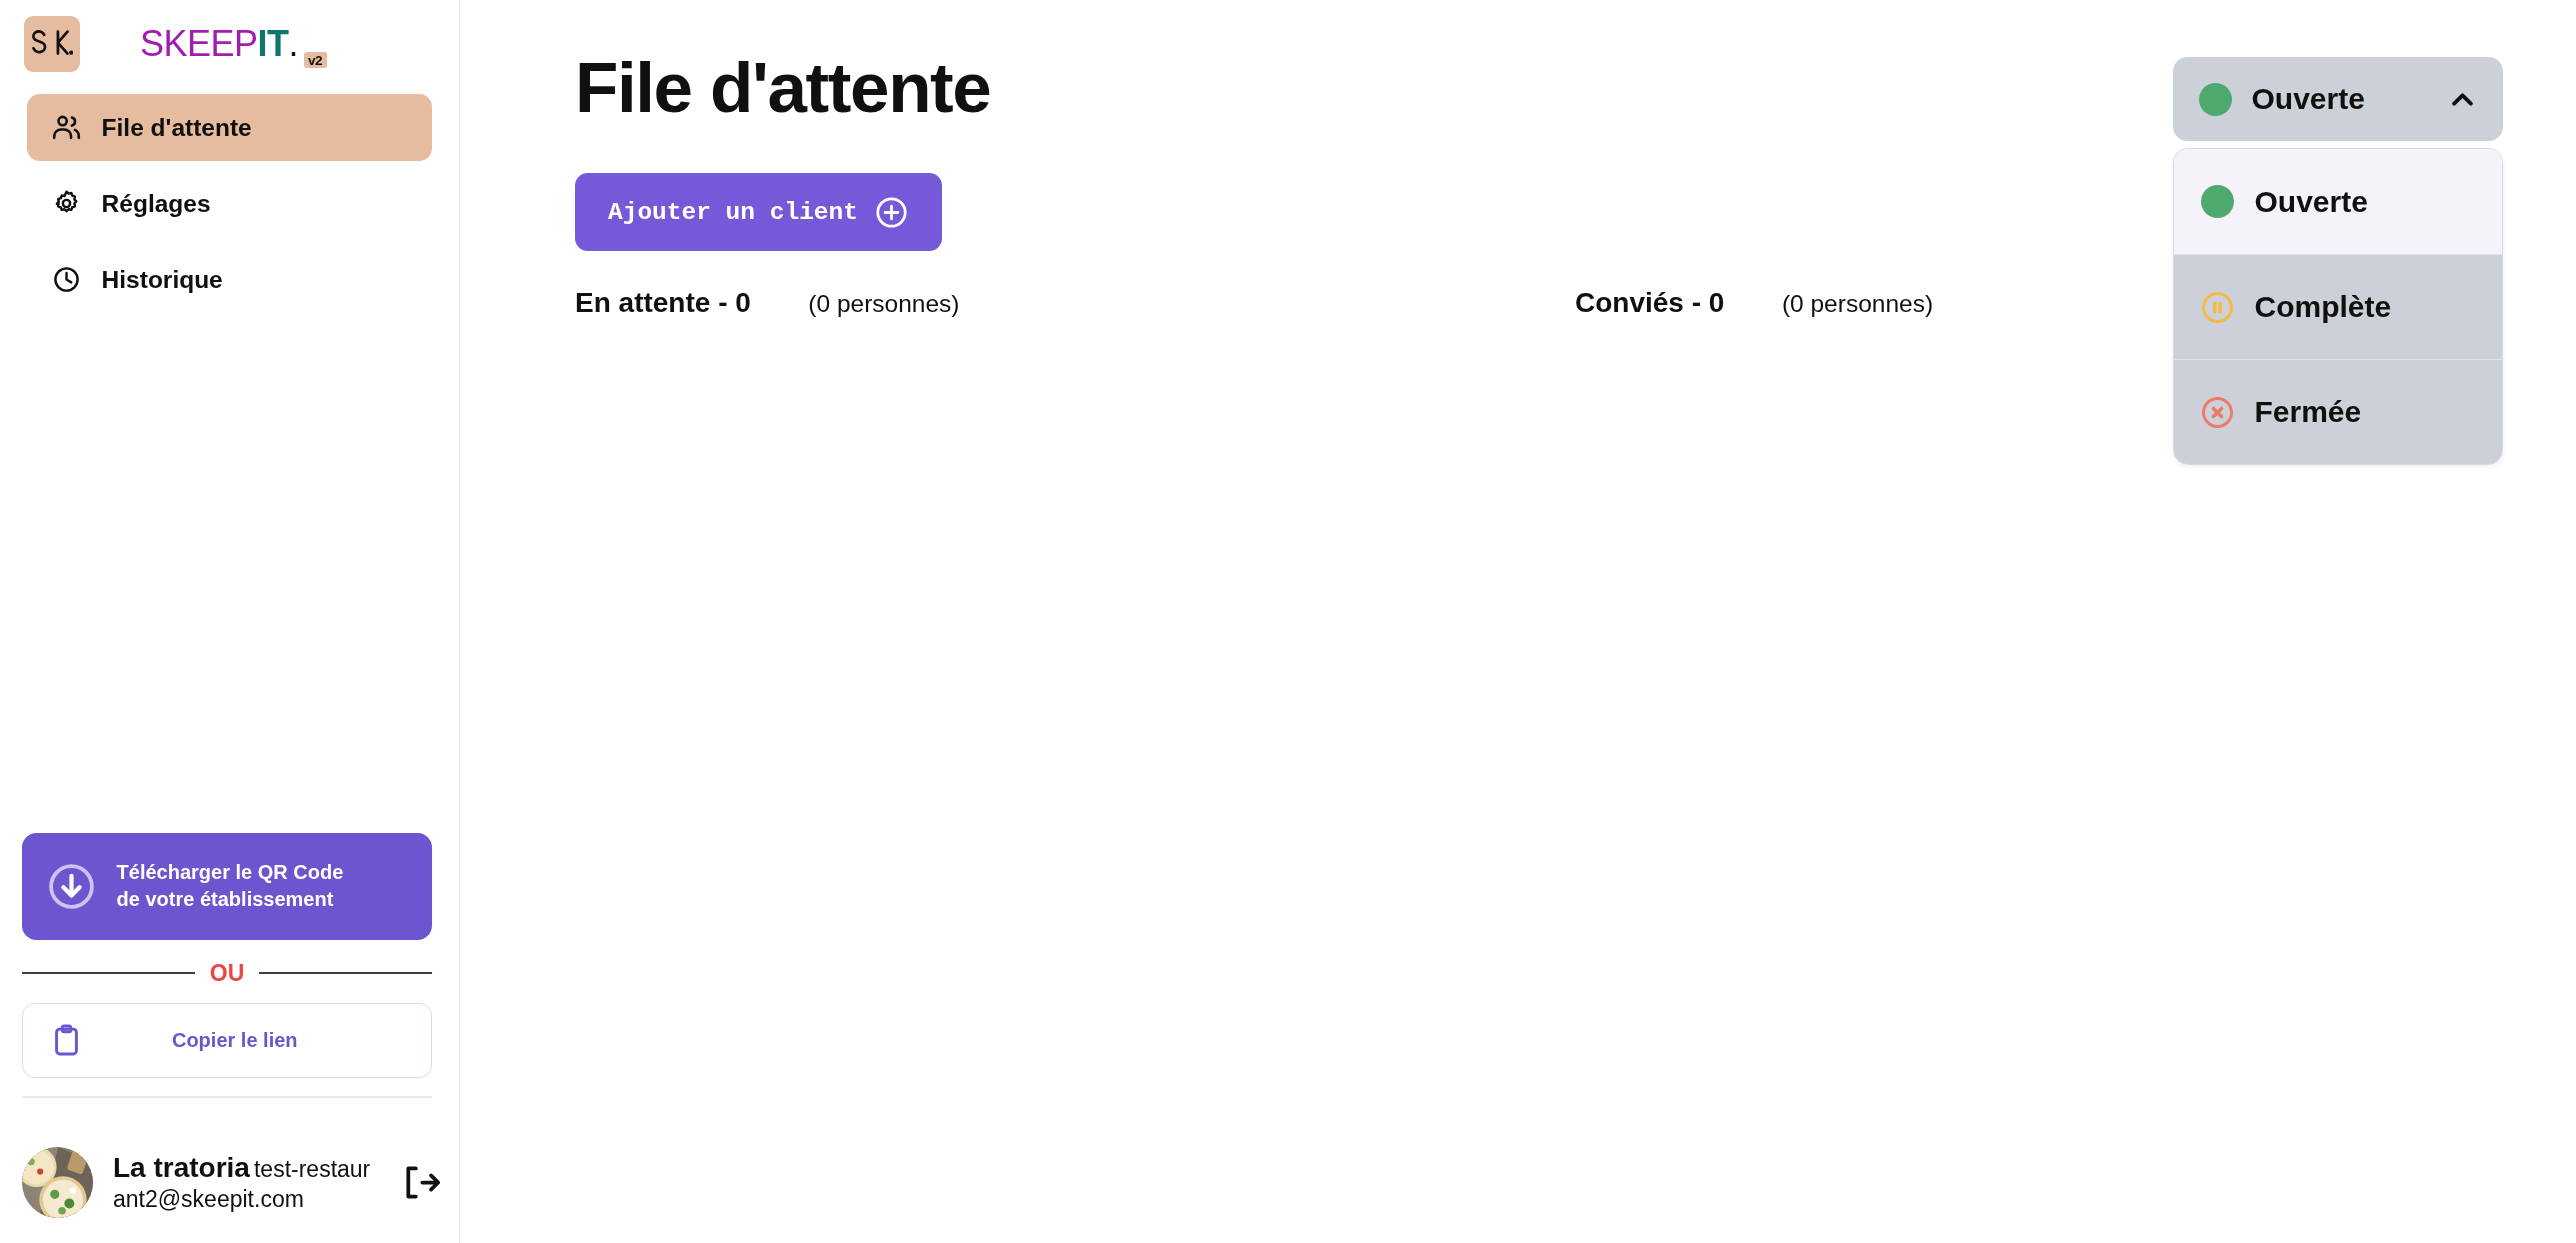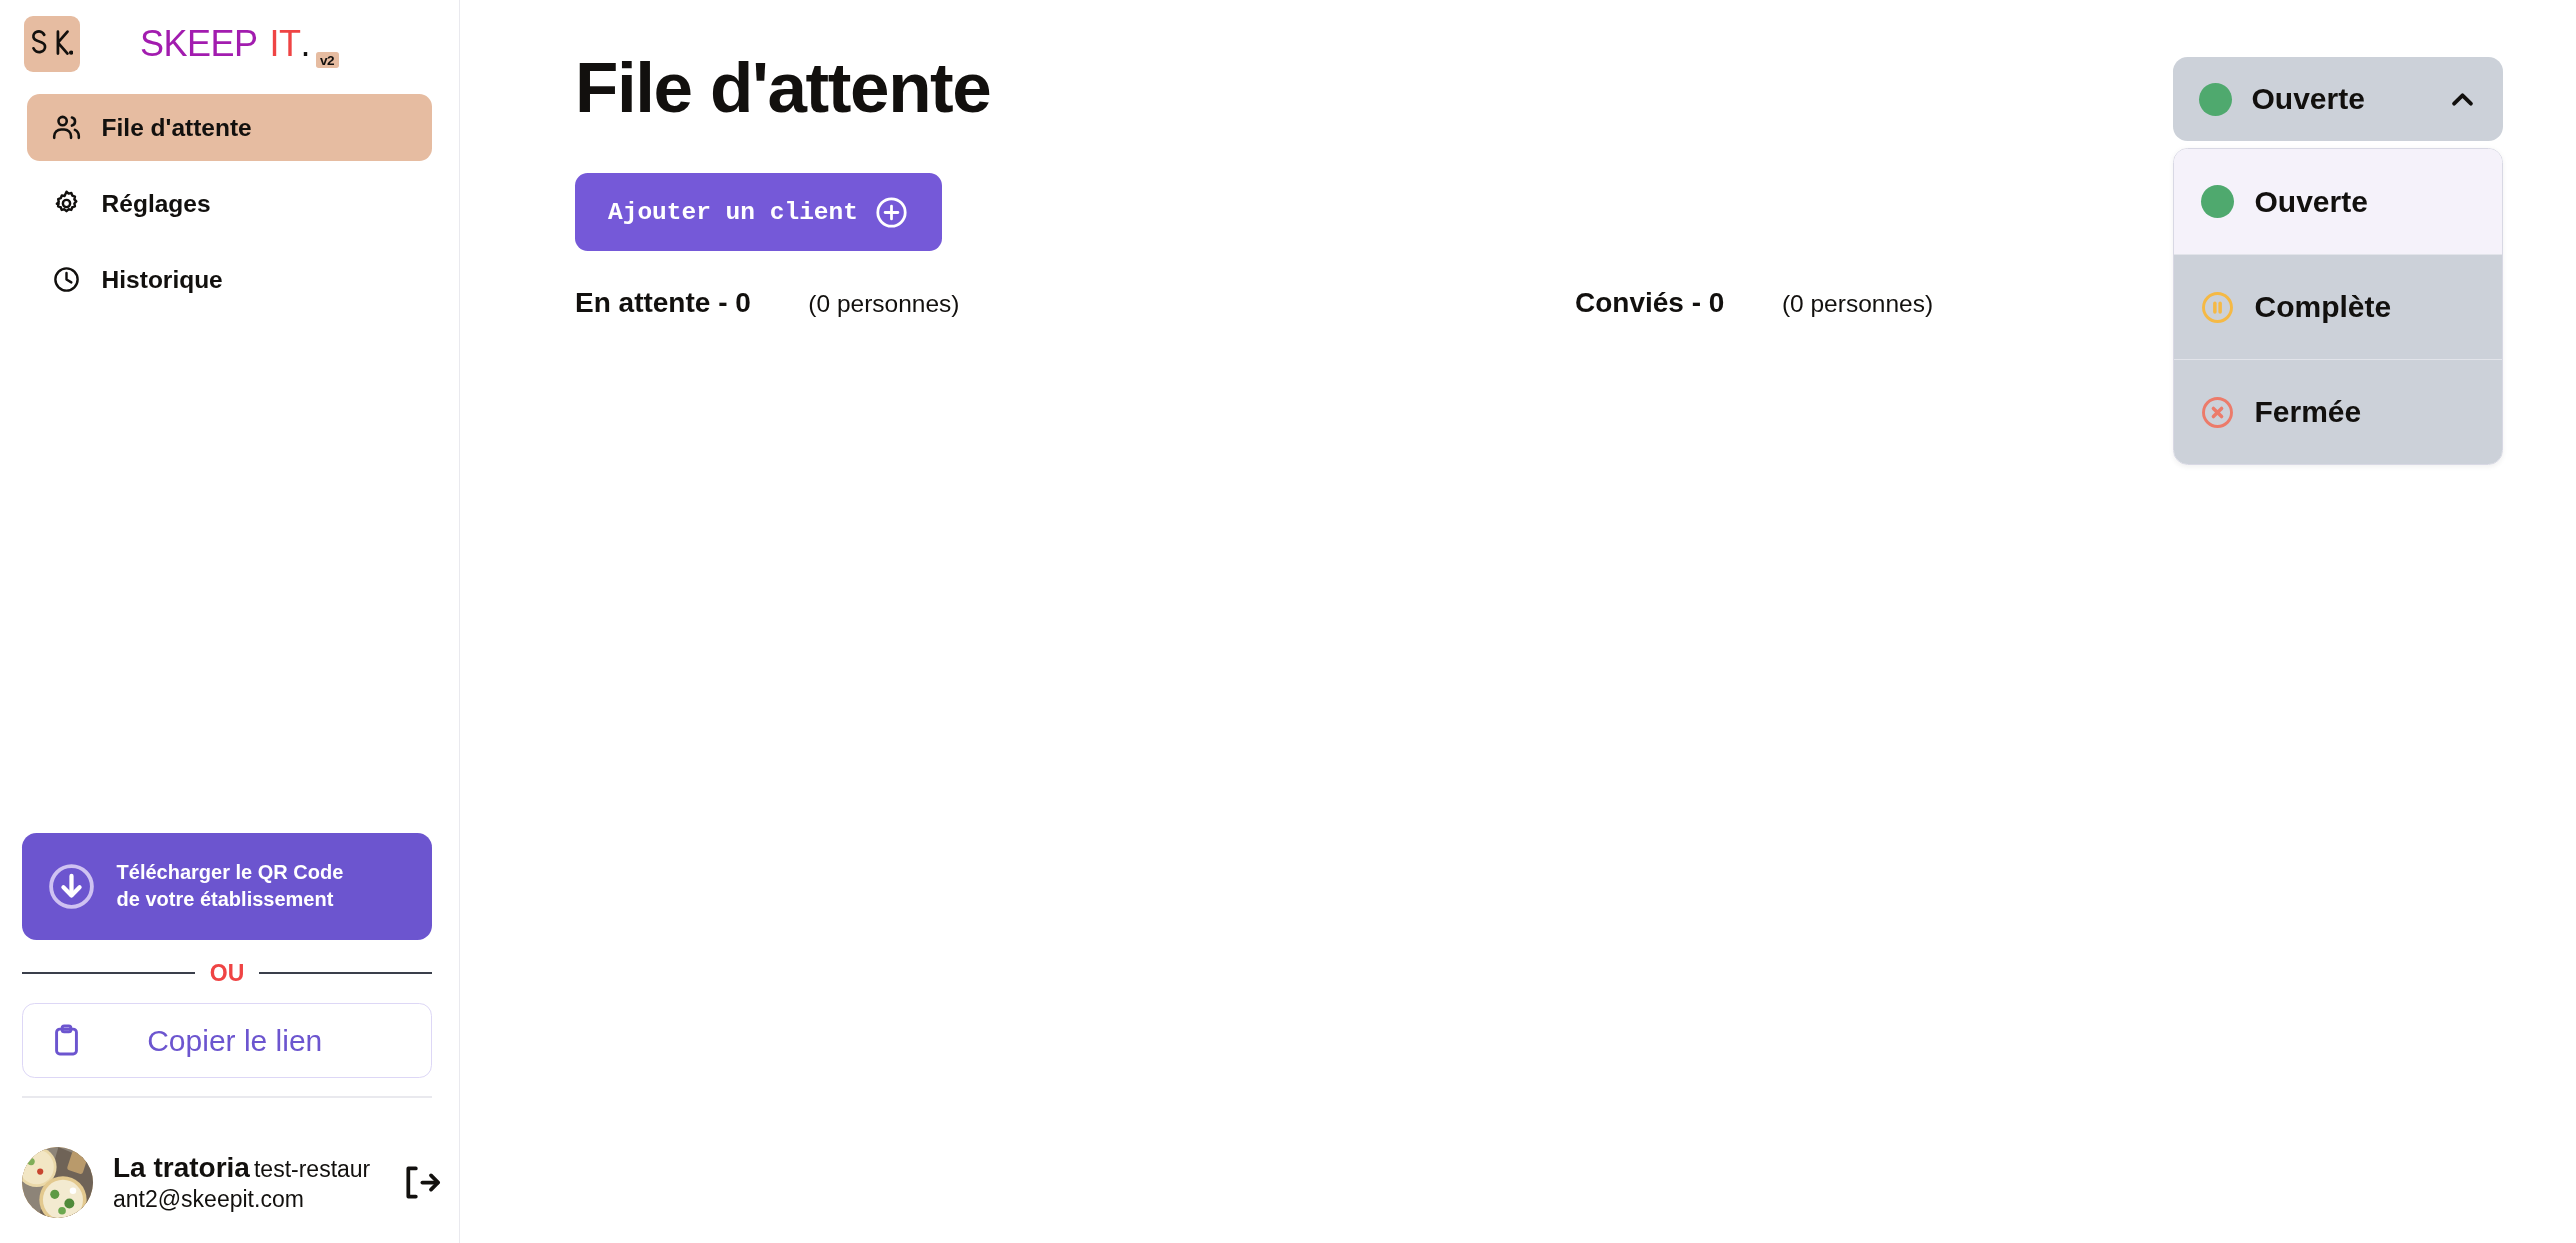--- a/index.html
+++ b/index.html
@@ -30,21 +30,21 @@
     border-radius: 9px;
     display: flex; align-items: center; justify-content: center;
   }
   .logo-mark svg { display: block; }
   .logo-word {
     margin-left: 16.4px;
     display: flex; align-items: flex-end;
     font-size: 36px; letter-spacing: -0.5px;
   }
   .logo-word .skeep { color: #a21caf; font-weight: 400; font-family: "Liberation Sans", sans-serif; margin-left: 44px; }
-  .logo-word .it { color: #ef4444; font-weight: 400; margin-left: 12px; }
+  .logo-word .it { color: #0f766e; font-weight: 700; }
   .logo-word .dot { color: #12100e; }
   .logo-badge {
     margin-left: 5.5px;
     background: #e6bca1;
     color: #12100e;
     font-size: 13.6px; font-weight: bold;
     border-radius: 2.7px;
     padding: 1.8px 4.5px 0.9px 4.5px;
     line-height: 1;
     position: relative; top: 3.6px;
@@ -93,21 +93,21 @@
   .copy-btn {
     height: 75px;
     border: 1.8px solid #ddd7f6;
     border-radius: 12.7px;
     display: flex; align-items: center; gap: 25.5px;
     padding: 0 25.5px;
     cursor: pointer;
     background: #ffffff;
   }
   .copy-btn .ico { width: 35px; height: 35px; flex: 0 0 35px; }
-  .copy-btn .lbl { color: #6c55cf; font-size: 30px; font-weight: normal; flex: 1; text-align: center; margin-right: 45px;}
+  .copy-btn .lbl { color: #6c55cf; font-size: 20px; font-weight: bold; flex: 1; text-align: center; margin-right: 45px;}
 
   .divider {
     position: absolute; left: 22px; right: 27px; bottom: 145px;
     height: 1.8px; background: #e9e9ee;
   }
 
   .user-row {
     position: absolute; left: 22px; right: 16.4px; bottom: 25.5px;
     display: flex; align-items: center; gap: 20px;
   }

